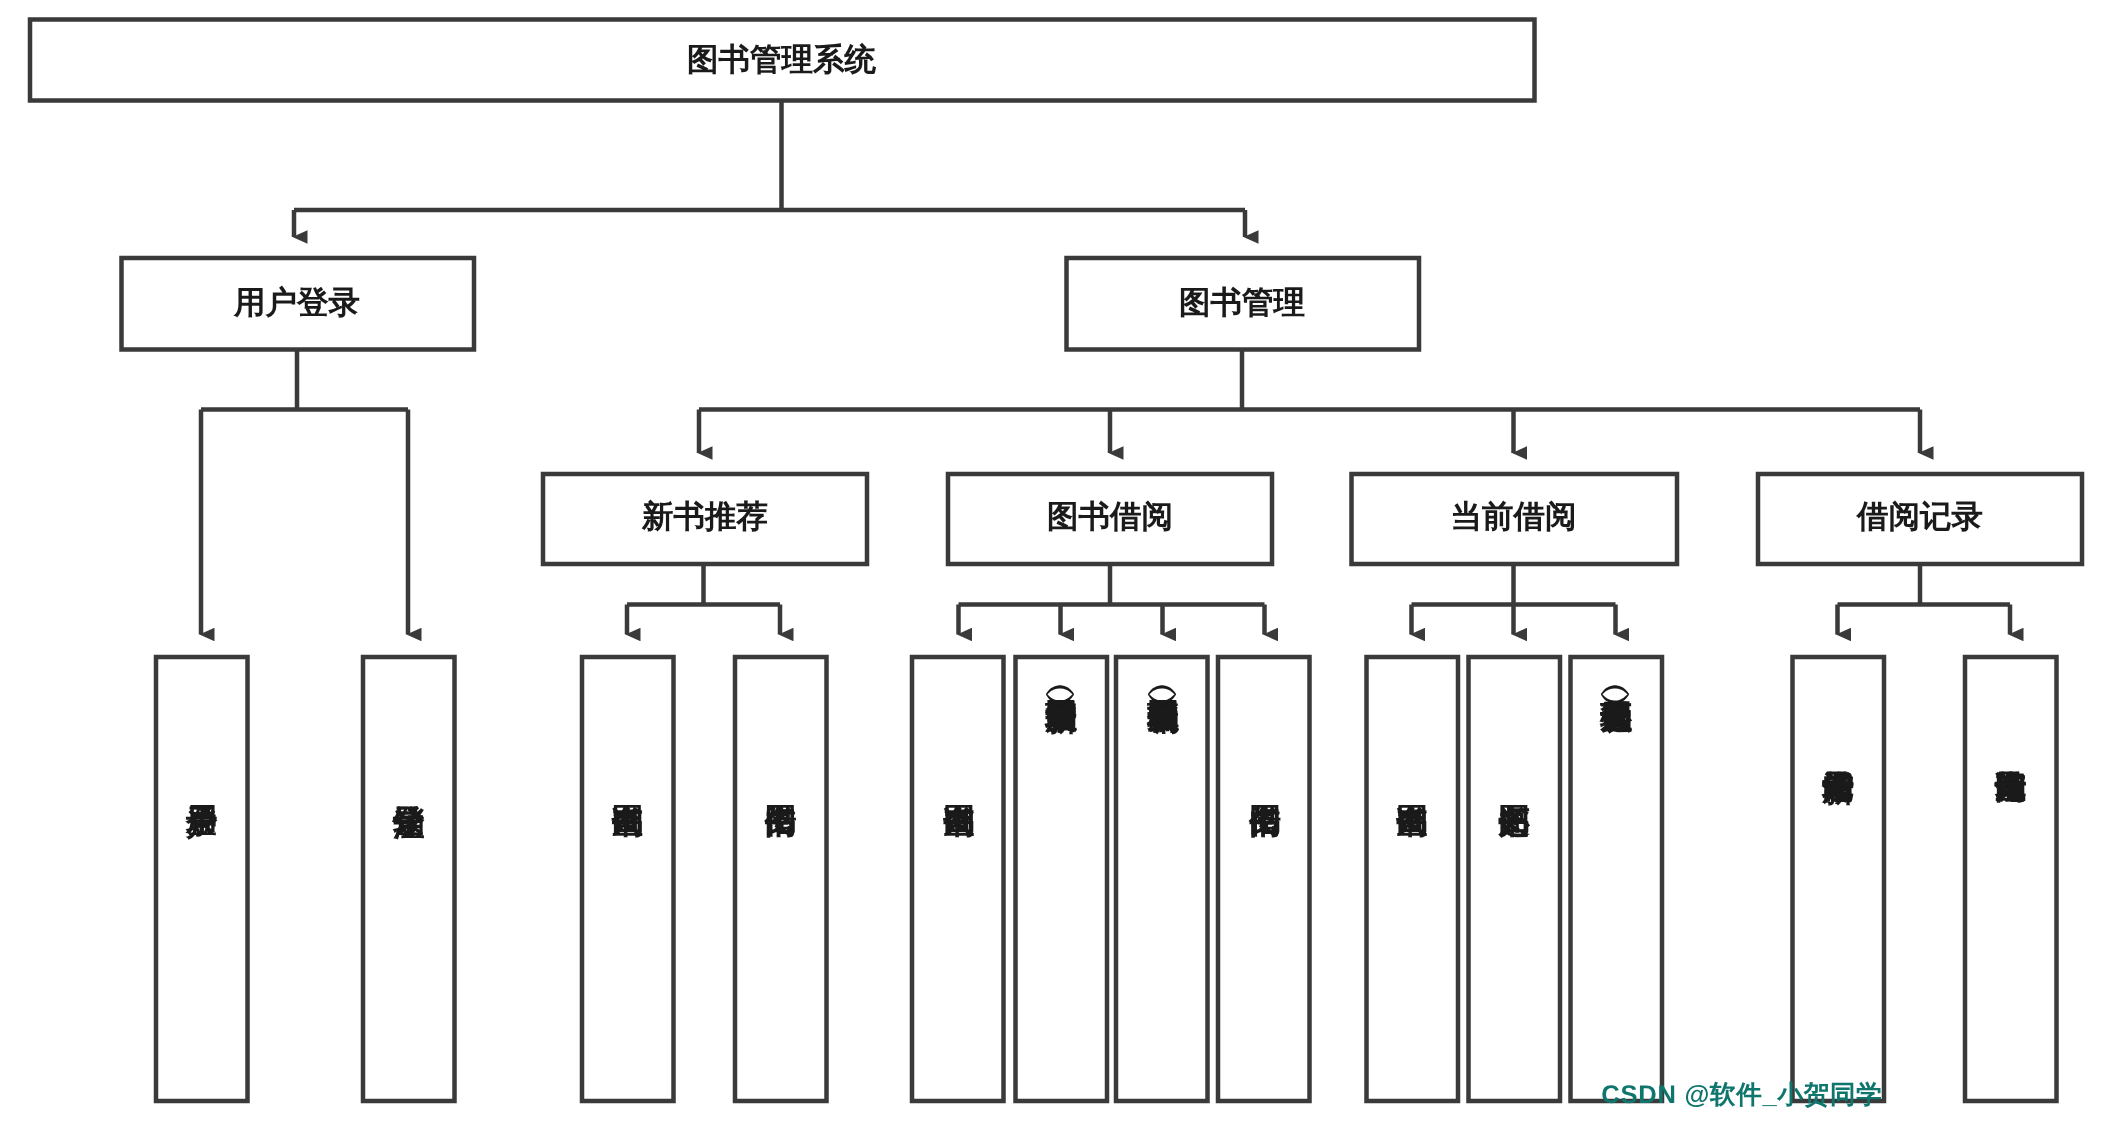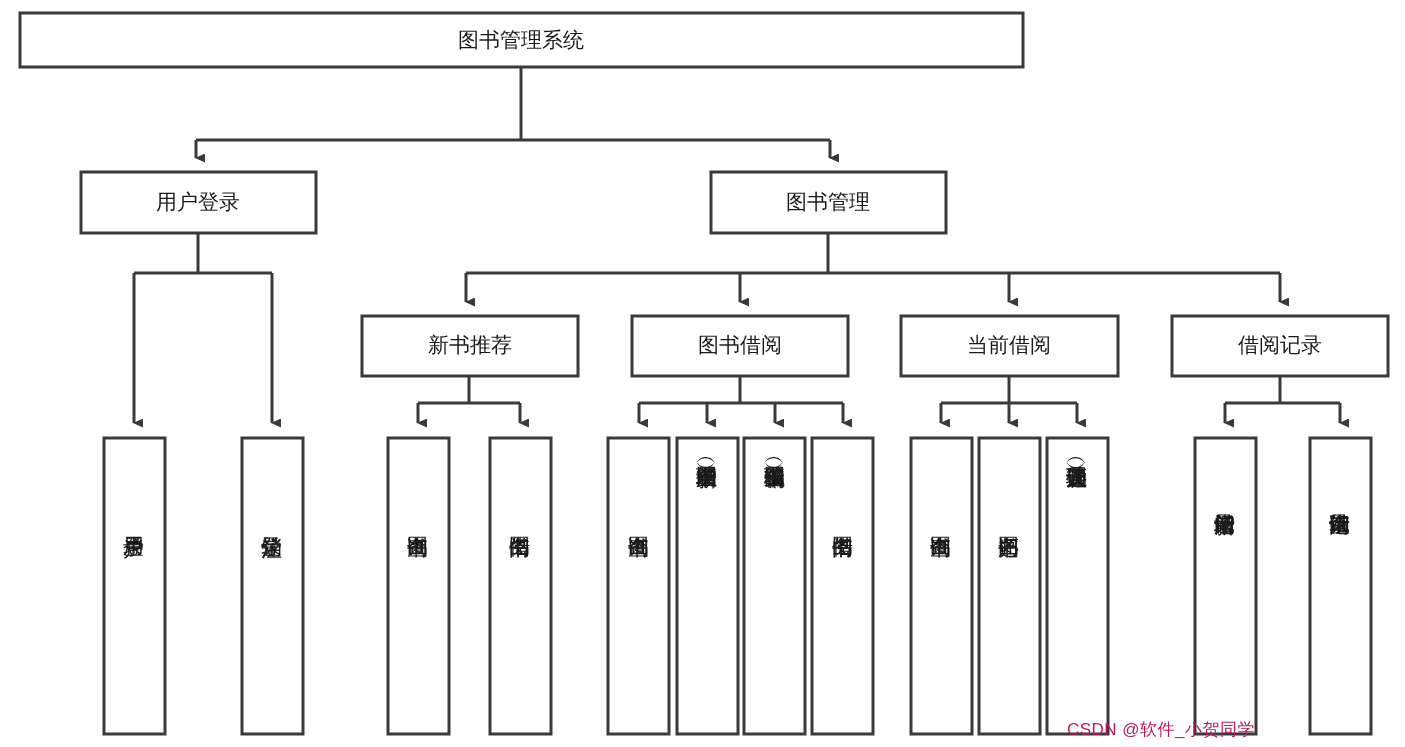--- a/index.html
+++ b/index.html
@@ -11,20 +11,21 @@
     width: 1405px;
     height: 747px;
     font-family: "Liberation Sans", "DejaVu Sans", sans-serif;
     overflow: hidden;
     position: relative;
   }
   #diagram-root {
     position: relative;
     width: 1263px;
     height: 747px;
+    font-weight: bold;
   }
   svg#flow {
     position: absolute;
     left: 0;
     top: 0;
     width: 1405px;
     height: 747px;
   }
   .node-rect {
     fill: #ffffff;
@@ -50,21 +51,21 @@
     writing-mode: vertical-rl;
     text-orientation: upright;
     text-anchor: middle;
   }
   .watermark {
     position: absolute;
     right: 8px;
     bottom: 6px;
     font-family: "Liberation Sans", "DejaVu Sans", sans-serif;
     font-size: 17px;
-    color: #be185d;
+    color: #0f766e;
     letter-spacing: 0.5px;
     white-space: nowrap;
     pointer-events: none;
   }
 </style>
 </head>
 <body>
 
 <div id="diagram-root">
 

